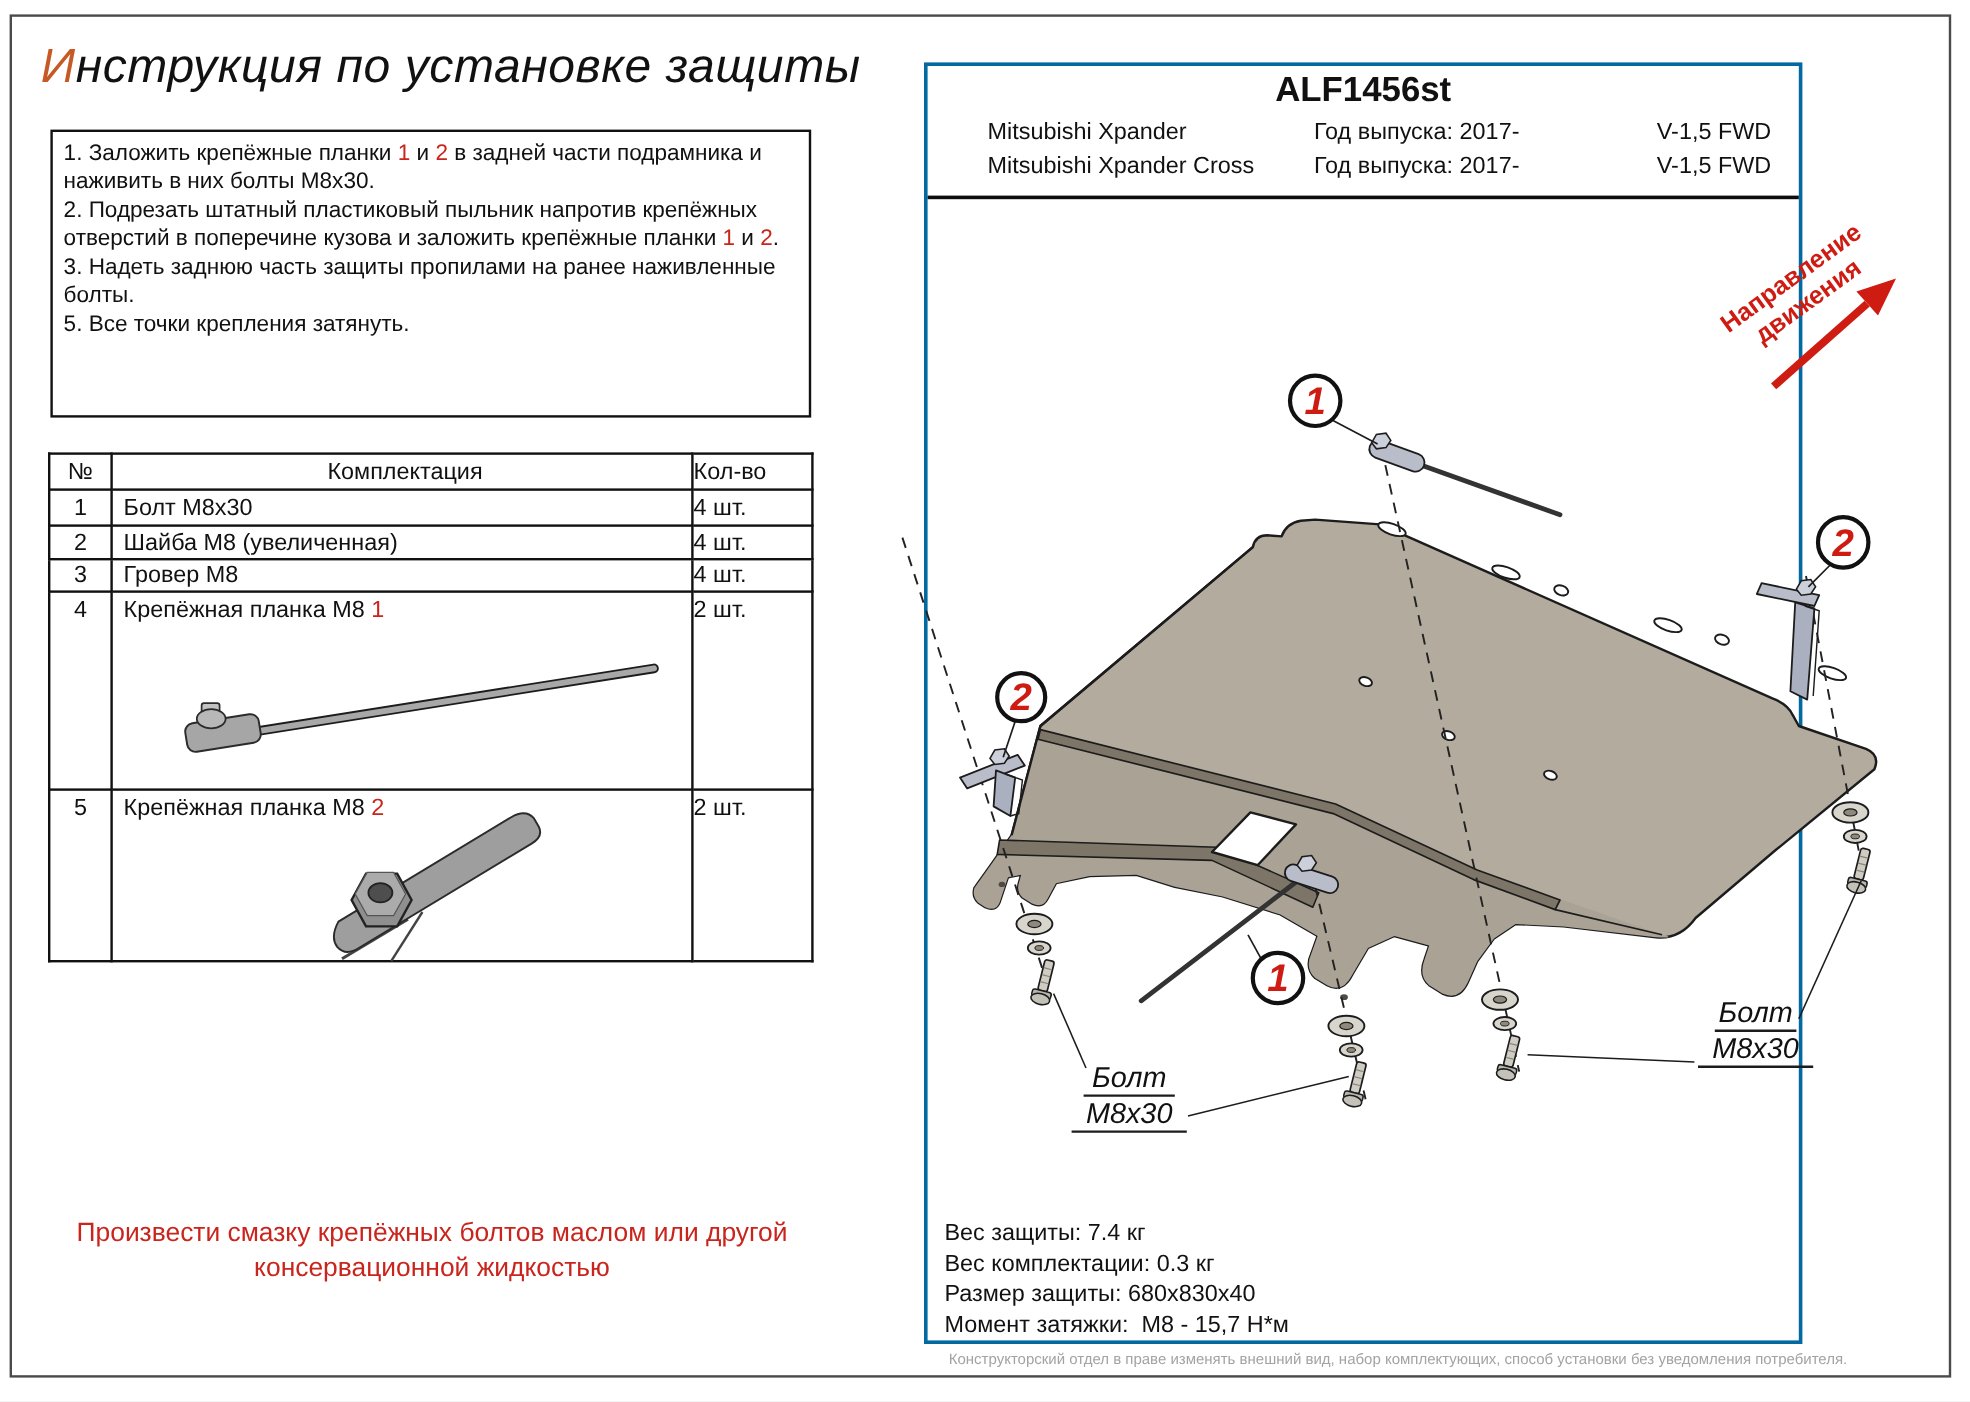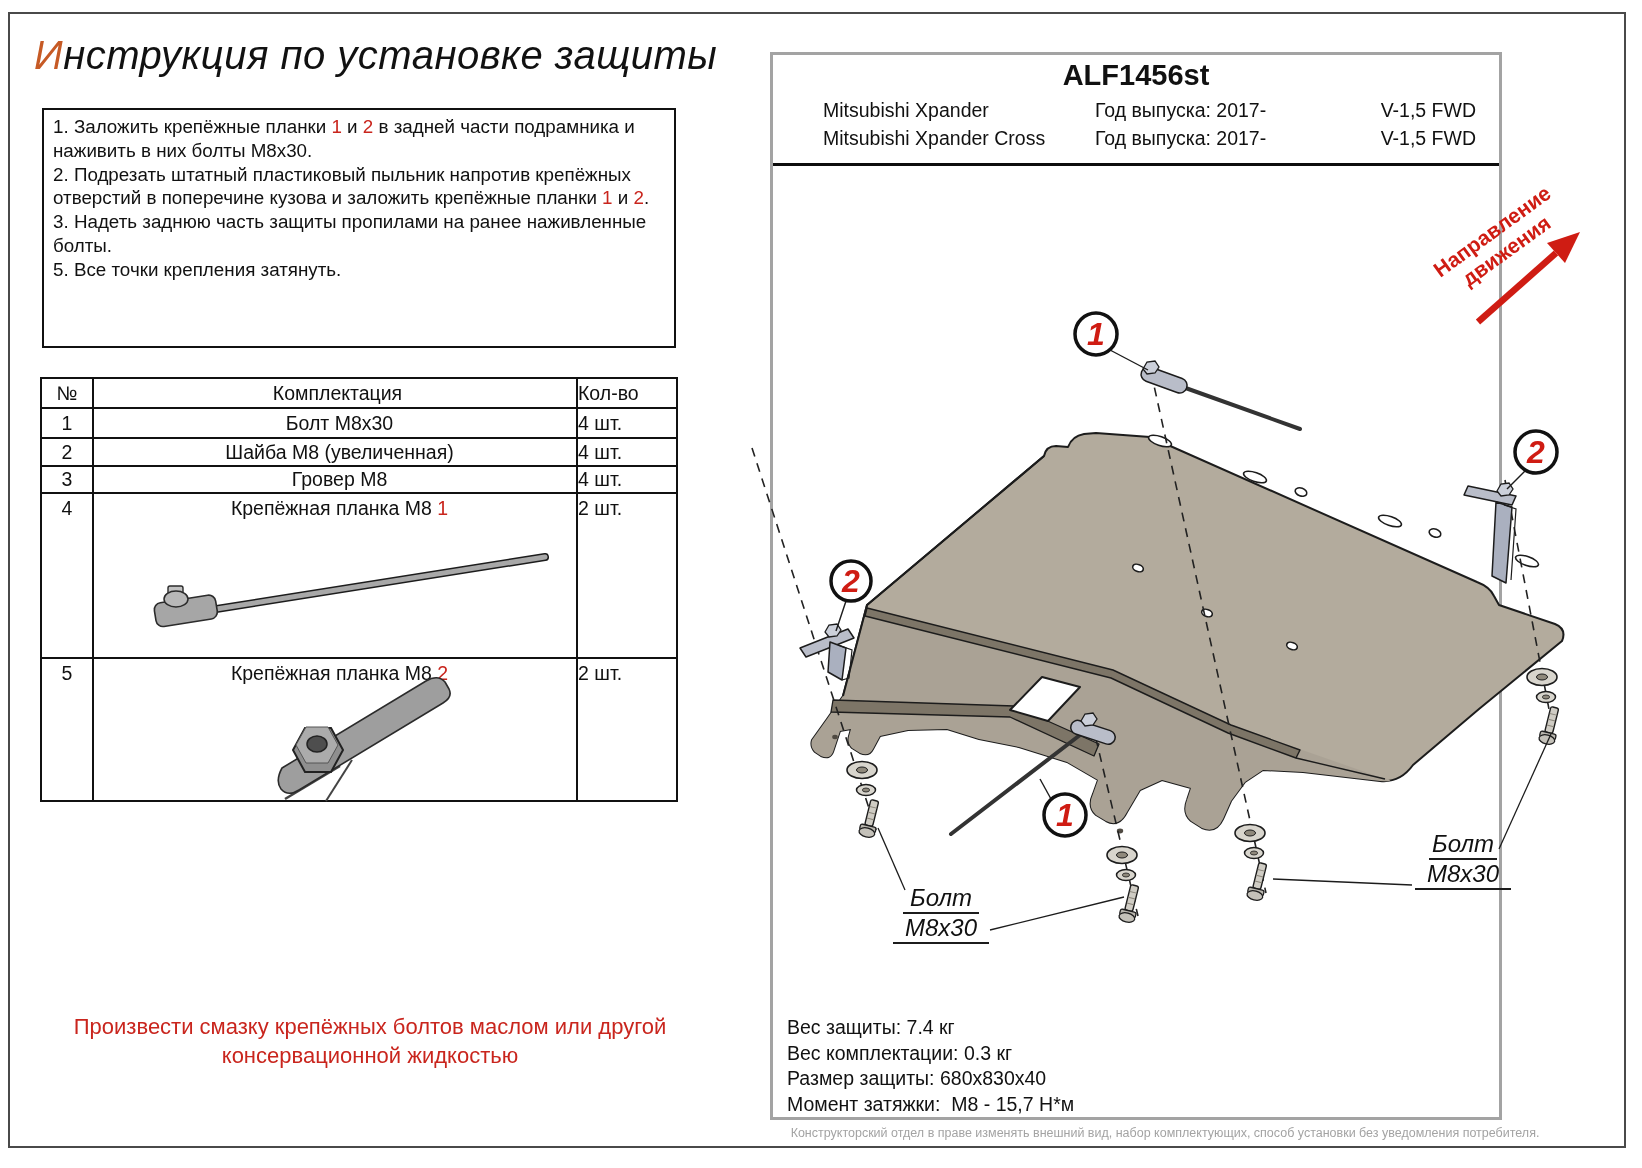--- a/index.html
+++ b/index.html
@@ -10,28 +10,28 @@
   .orange{color:#c65a25;}
   
   .title{position:absolute;left:34px;top:33px;font-size:40px;letter-spacing:.5px;white-space:nowrap;font-style:italic;}
   
   .instr{position:absolute;left:42px;top:108px;width:634px;height:240px;box-sizing:border-box;
          border:2px solid #111;padding:5px 8px 4px 9px;font-size:18.8px;line-height:23.8px;overflow:hidden;}
   
   .ptable{position:absolute;left:40px;top:377px;border-collapse:collapse;table-layout:fixed;}
   .ptable td{border:2px solid #111;font-size:19.5px;padding:0;}
   .ptable .c-num{width:50px;text-align:center;}
-  .ptable .c-name{width:473px;text-align:center;padding-left:9px;}
+  .ptable .c-name{width:473px;text-align:left;padding-left:9px;}
   .ptable .c-qty{width:98px;text-align:left;}
   .ptable tr.tall td{vertical-align:top;padding-top:3px;}
   
-  .note{position:absolute;left:50px;top:1012px;width:640px;text-align:center;
+  .note{position:absolute;left:40px;top:1012px;width:640px;text-align:center;
         font-size:22px;line-height:29px;color:#c9251d;}
   
-  .panel{position:absolute;left:770px;top:52px;width:732px;height:1068px;box-sizing:border-box;border:3px solid #a3a3a3;}
+  .panel{position:absolute;left:770px;top:52px;width:732px;height:1068px;box-sizing:border-box;border:3px solid #0369a1;}
   .panel .alf{position:absolute;left:0;top:4px;width:100%;text-align:center;font-size:29px;font-weight:bold;}
   .panel .vrow{position:absolute;left:0;width:100%;height:24px;font-size:19.5px;}
   .panel .vrow .vname{position:absolute;left:14px;margin-left:36px;}
   .panel .vrow .vyear{position:absolute;left:322px;}
   .panel .vrow .veng{position:absolute;right:23px;}
   .panel .hdiv{position:absolute;left:0;top:108px;width:100%;height:3px;background:#0d0d0d;}
   .panel .caption{position:absolute;left:0;top:116px;width:100%;text-align:center;font-size:21.5px;}
   .panel .specs{position:absolute;left:14px;top:960px;font-size:19.5px;line-height:25.5px;white-space:nowrap;}
   .panel .specs b{font-weight:normal;}
   

